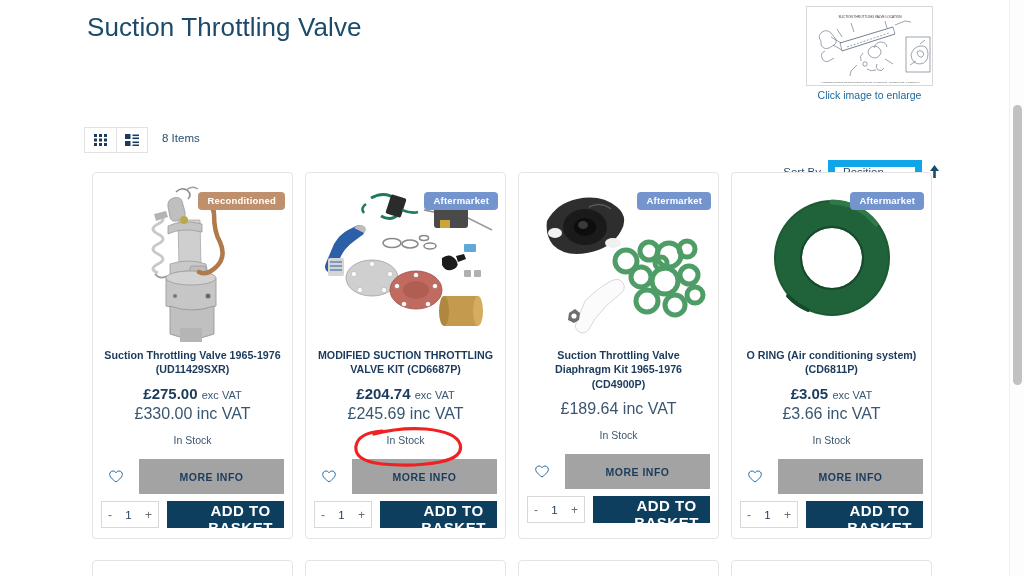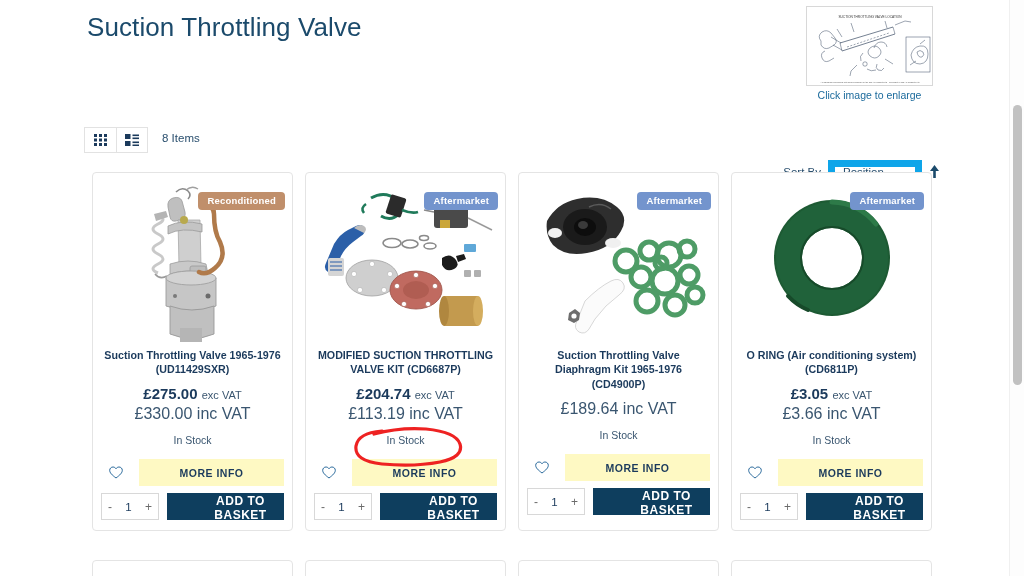--- a/index.html
+++ b/index.html
@@ -182,22 +182,22 @@
   .row-info {
     display: flex; align-items: center; gap: 8px;
   }
   .wish {
     width: 30px; height: 26px;
     display: flex; align-items: center; justify-content: center;
     cursor: pointer;
   }
   .btn-info {
     flex: 1;
-    height: 27px;
-    background: #fef9c3;
+    height: 35px;
+    background: #a3a3a3;
     border: none;
     font-family: "Liberation Sans", sans-serif;
     font-size: 10.5px;
     font-weight: 700;
     color: #1b3a5c;
     letter-spacing: 0.5px;
     cursor: pointer;
   }
   .row-cart {
     display: flex; align-items: center; gap: 8px;
@@ -216,21 +216,21 @@
   .qty .qv {
     font-size: 11.5px; color: #1b3a5c;
   }
   .btn-cart {
     flex: 1;
     height: 27px;
     background: #0e3e5e;
     border: none;
     color: #ffffff;
     font-family: "Liberation Sans", sans-serif;
-    font-size: 12px;
+    font-size: 15px;
     font-weight: 700;
     letter-spacing: 0.5px;
     cursor: pointer;
     padding-left: 36px;
   }
 
   
   .grid-next {
     position: absolute;
     left: 92px; top: 560px;
@@ -472,21 +472,21 @@
         </svg>
       </div>
       <div class="badge after">Aftermarket</div>
       <div class="info">
         <div class="prod-title">MODIFIED SUCTION THROTTLING VALVE KIT (CD6687P)</div>
         <div class="price-exc">
           <span>£204.74</span>
           <span class="vat-lbl">exc VAT</span>
         </div>
         <div class="price-inc">
-          <span>£113.19</span>
+          <span>£245.69</span>
           <span>inc VAT</span>
         </div>
         <div class="stock">In Stock</div>
       </div>
       <div class="actions">
         <div class="row-info">
           <div class="wish">
             <svg width="14" height="13" viewBox="0 0 14 13">
               <path d="M7 12 C3 9 0.7 6.8 0.7 4.3 C0.7 2.4 2.2 1 4 1 C5.2 1 6.4 1.7 7 2.7 C7.6 1.7 8.8 1 10 1 C11.8 1 13.3 2.4 13.3 4.3 C13.3 6.8 11 9 7 12 Z" fill="none" stroke="#2a6a9c" stroke-width="1"></path>
             </svg>

